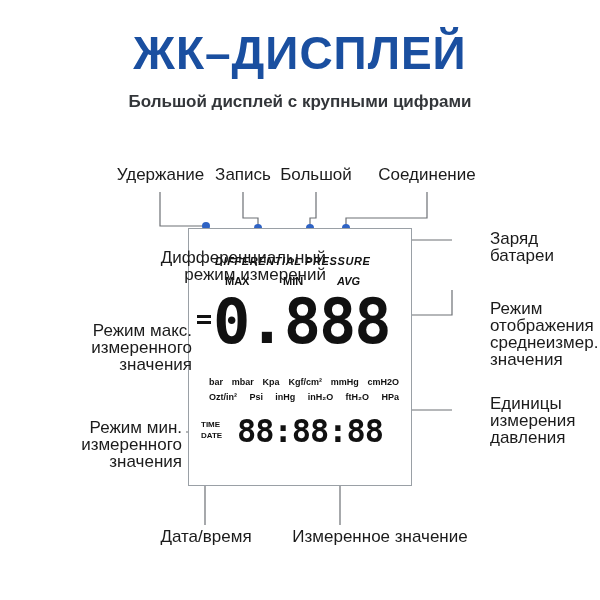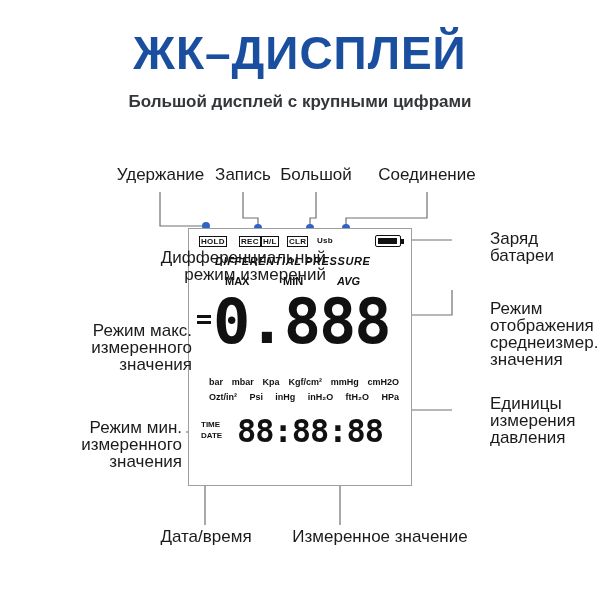--- a/index.html
+++ b/index.html
@@ -258,30 +258,20 @@
       <circle cx="360" cy="410" r="4"></circle>
       <circle cx="300" cy="300" r="4"></circle>
       <circle cx="196" cy="470" r="4"></circle>
       <circle cx="292" cy="404" r="4"></circle>
     </g>
   </svg>
 
   <div class="lcd">
     <div class="lcd-inner">
 
-      <div class="ind-row">
-        <span class="ind ind-box" style="left:0px;top:1px;">HOLD</span>
-        <span class="ind ind-box" style="left:40px;top:1px;">REC</span>
-        <span class="ind ind-box" style="left:62px;top:1px;">H/L</span>
-        <span class="ind ind-box" style="left:88px;top:1px;">CLR</span>
-        <span class="ind" style="left:118px;top:1px;">Usb</span>
-        <div class="batt">
-            <span></span>
-          </div>
-      </div>
 
       <div class="diffpress">DIFFERENTIAL PRESSURE</div>
 
       <div class="mma">
         <span style="left:0px;">MAX</span>
         <span style="left:58px;">MIN</span>
         <span style="left:112px;font-style:italic;">AVG</span>
       </div>
 
       <div class="eqsign">

